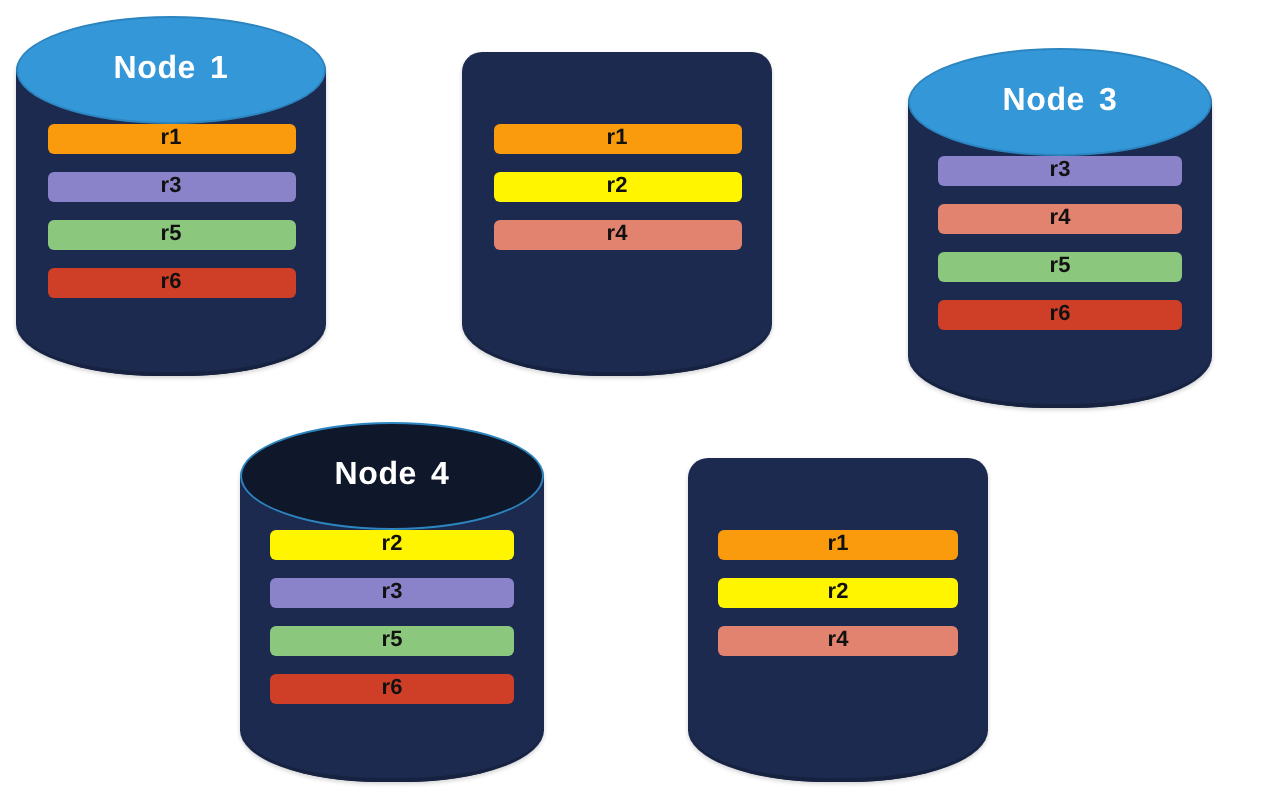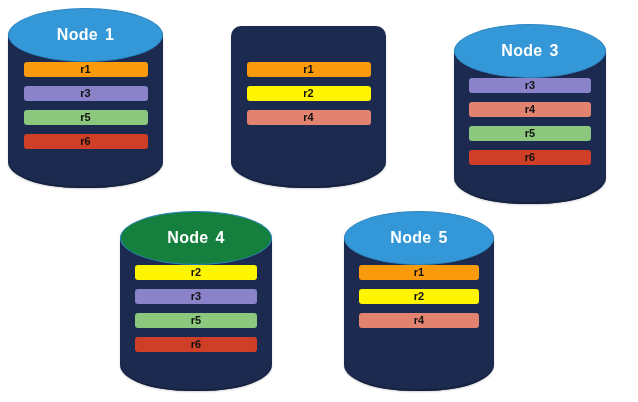--- a/index.html
+++ b/index.html
@@ -172,21 +172,21 @@
         </div>
         <div class="shard" style="background: rgb(207, 63, 39); width: 122px;">
           <span class="shard-label" style="color: rgb(17, 17, 17);">r6</span>
         </div>
       </div>
     </div>
     <div class="node" style="left: 120px; top: 211px; width: 152px; height: 180px;">
       <div class="node-body" style="background: rgb(27, 42, 78);">
         <div class="node-bottom-rim"></div>
       </div>
-      <div class="node-cap" style="background: #15803d;">
+      <div class="node-cap" style="background: #0f172a;">
         <div class="node-title" style="color: rgb(255, 255, 255);"><span>Node</span><span class="num">4</span></div>
       </div>
       <div class="shards">
         <div class="shard" style="background: rgb(255, 245, 0); width: 122px;">
           <span class="shard-label" style="color: rgb(17, 17, 17);">r2</span>
         </div>
         <div class="shard" style="background: rgb(138, 131, 201); width: 122px;">
           <span class="shard-label" style="color: rgb(17, 17, 17);">r3</span>
         </div>
         <div class="shard" style="background: rgb(139, 200, 126); width: 122px;">
@@ -194,23 +194,20 @@
         </div>
         <div class="shard" style="background: rgb(207, 63, 39); width: 122px;">
           <span class="shard-label" style="color: rgb(17, 17, 17);">r6</span>
         </div>
       </div>
     </div>
     <div class="node" style="left: 344px; top: 211px; width: 150px; height: 180px;">
       <div class="node-body" style="background: rgb(27, 42, 78);">
         <div class="node-bottom-rim"></div>
       </div>
-      <div class="node-cap" style="background: rgb(52, 152, 216);">
-        <div class="node-title" style="color: rgb(255, 255, 255);"><span>Node</span><span class="num">5</span></div>
-      </div>
       <div class="shards">
         <div class="shard" style="background: rgb(249, 155, 12); width: 120px;">
           <span class="shard-label" style="color: rgb(17, 17, 17);">r1</span>
         </div>
         <div class="shard" style="background: rgb(255, 245, 0); width: 120px;">
           <span class="shard-label" style="color: rgb(17, 17, 17);">r2</span>
         </div>
         <div class="shard" style="background: rgb(226, 131, 112); width: 120px;">
           <span class="shard-label" style="color: rgb(17, 17, 17);">r4</span>
         </div>

